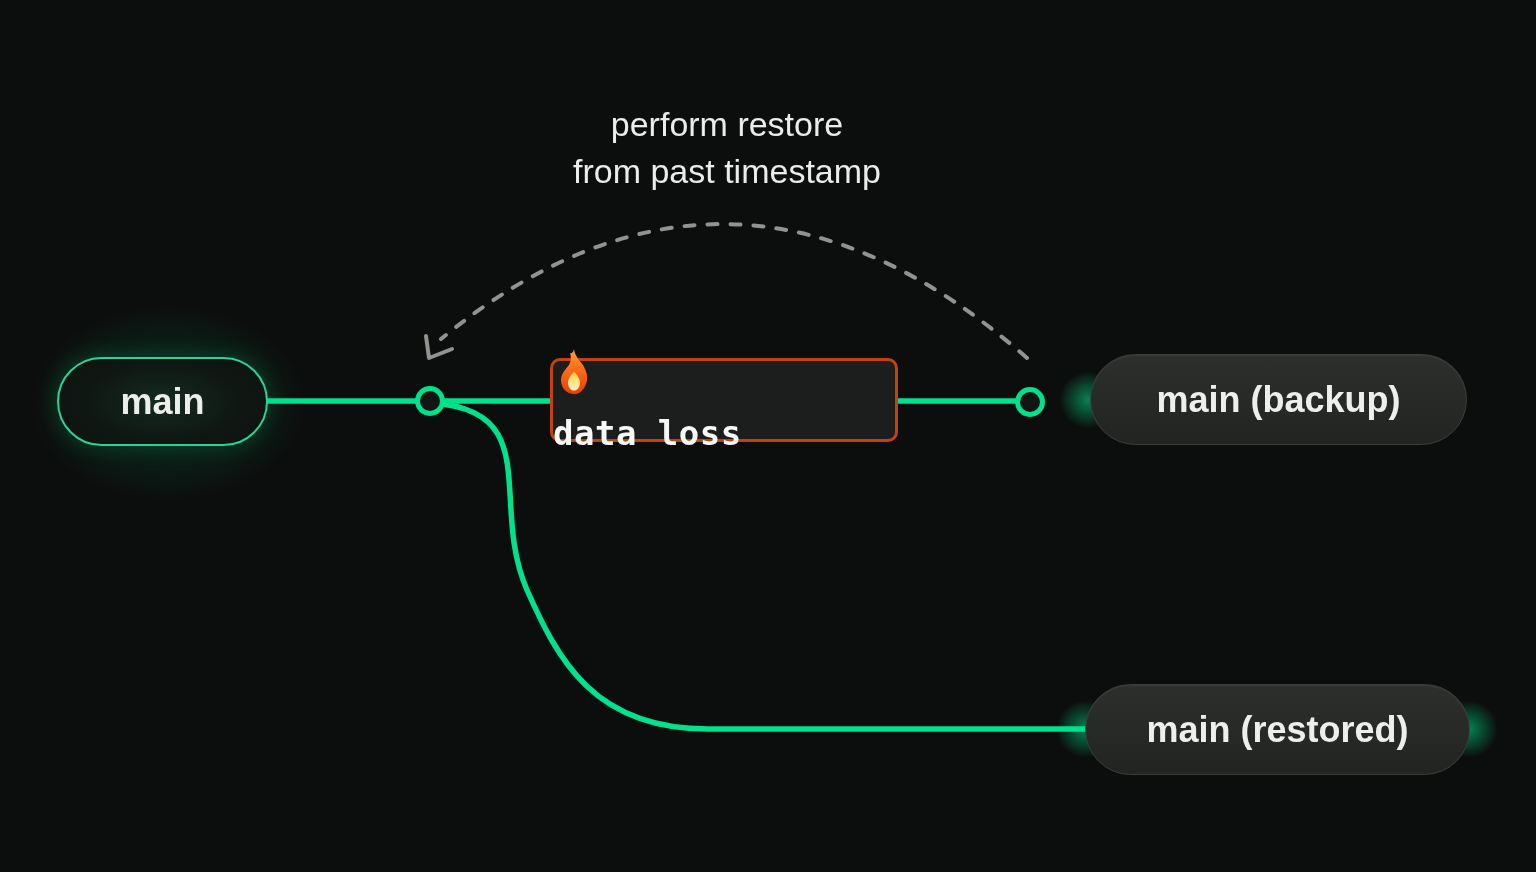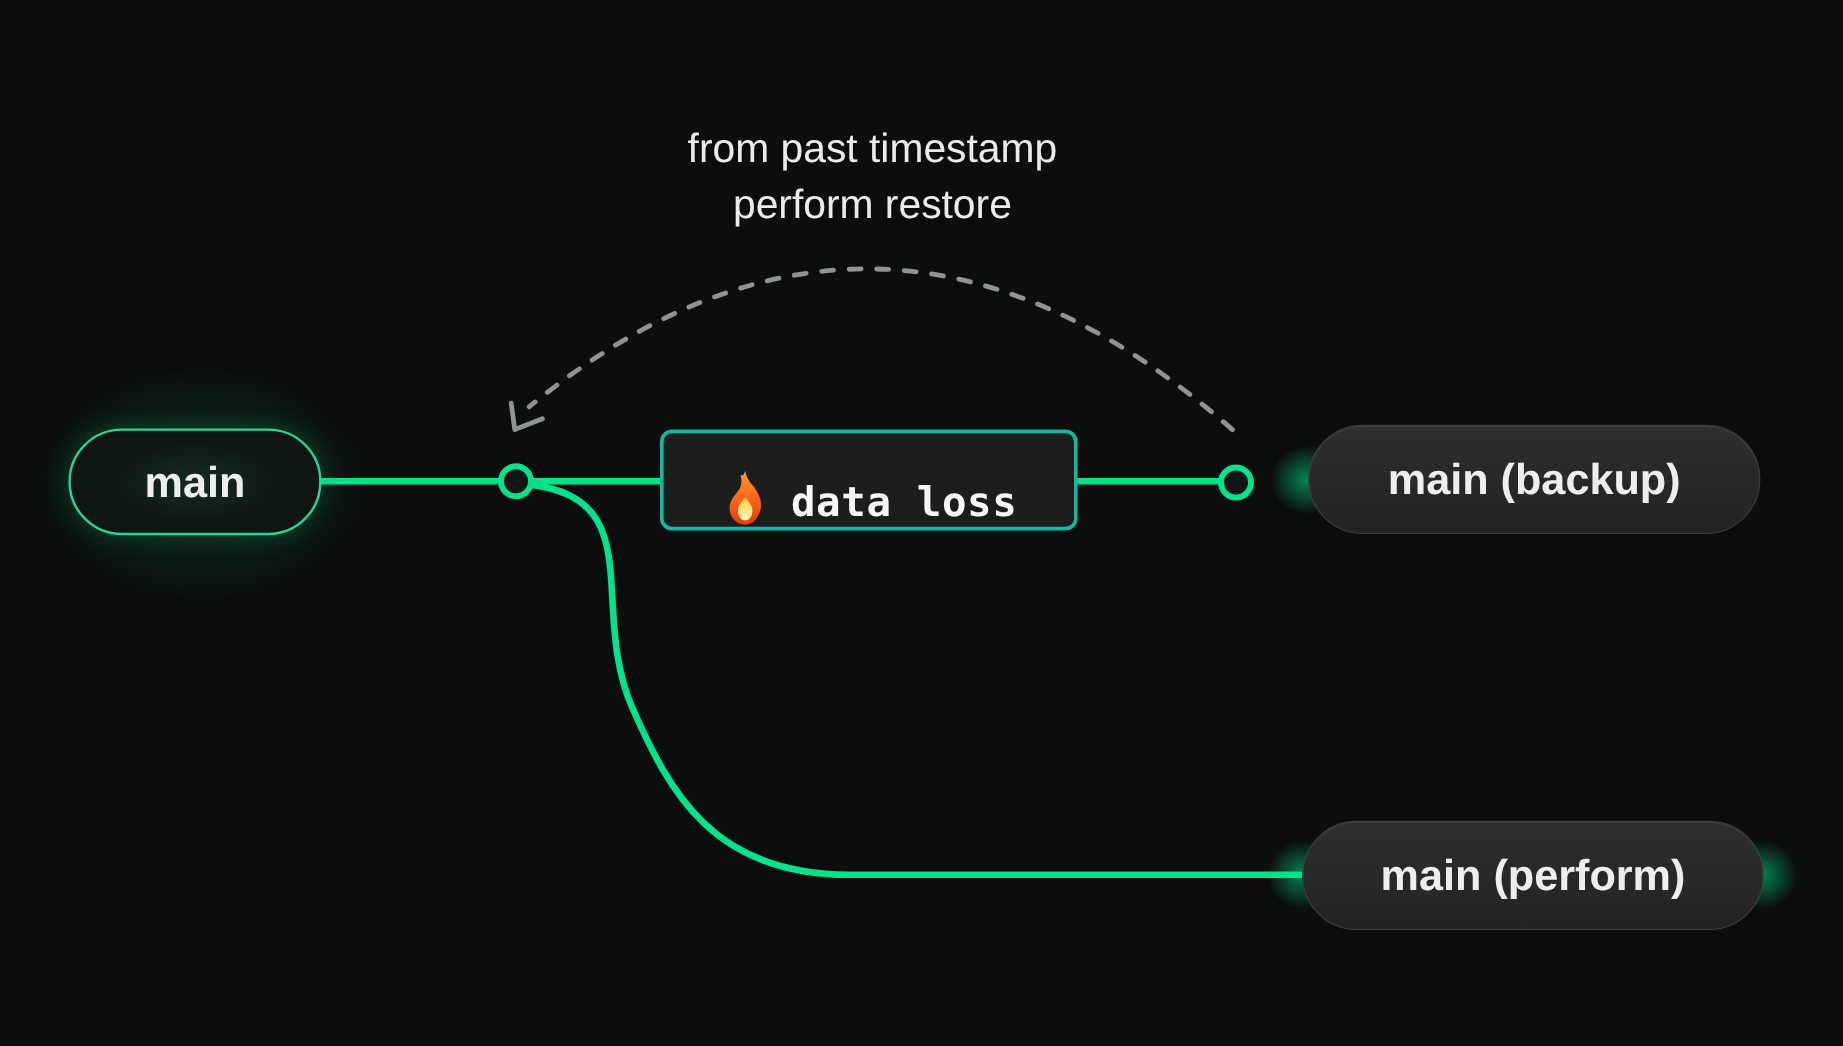--- a/index.html
+++ b/index.html
@@ -43,23 +43,23 @@
     background:radial-gradient(ellipse 62% 75% at 50% 50%, #152b21 0%, #0f1713 60%, #0d1210 100%);
     border:2px solid #2bd492;
     box-shadow:0 0 22px rgba(0,225,140,0.22);
   }
   #pill-backup{left:1090px;top:354px;width:377px;height:91px;}
   #pill-restored{left:1085px;top:684px;width:385px;height:91px;}
   #event-box{
     position:absolute;left:550px;top:358px;width:348px;height:84px;
     box-sizing:border-box;
     background:#1b1e1c;
-    border:3px solid #14b8a6;
+    border:3px solid #c2410c;
     border-radius:10px;
-    display:flex;align-items:flex-end;justify-content:center;gap:17px;
+    display:flex;align-items:flex-start;justify-content:center;gap:17px;flex-direction:column;
   }
   #event-label{
     font-family:"DejaVu Sans Mono","Liberation Mono",monospace;
     font-weight:700;font-size:34px;color:#f7f8f6;letter-spacing:0.5px;
     white-space:nowrap;
   }
   #annotation{
     position:absolute;left:727px;top:101px;
     transform:translateX(-50%);
     text-align:center;
@@ -86,22 +86,22 @@
 
     <path d="M1027 358 Q733 100 441 339" fill="none" stroke="#8f948f" stroke-width="4" stroke-dasharray="10 13" stroke-linecap="round"></path>
 
     <polyline points="426,336 429,358 452,349" fill="none" stroke="#8f948f" stroke-width="4" stroke-linecap="round" stroke-linejoin="round"></polyline>
 
     <circle cx="430" cy="401" r="12.5" fill="#121513" stroke="#00e18c" stroke-width="5"></circle>
     <circle cx="1030" cy="402" r="12.5" fill="#121513" stroke="#00e18c" stroke-width="5"></circle>
   </svg>
 
   <div id="annotation">
+    <div>perform restore</div>
     <div>from past timestamp</div>
-    <div>perform restore</div>
   </div>
 
   <div class="pill" id="pill-main">
     <span>main</span>
   </div>
 
   <div id="event-box">
     <svg class="fire" viewBox="0 0 32 40">
       <defs>
         <linearGradient id="fOuter" x1="0" y1="0" x2="0" y2="1">
@@ -118,16 +118,16 @@
       <path d="M16 19.5c2.6 3.2 5 5.6 5 9.3 0 3.9-2.2 6.7-5 6.7s-5-2.8-5-6.7c0-3.7 2.4-6.1 5-9.3z" fill="url(#fInner)"></path>
     </svg>
     <span id="event-label">data loss</span>
   </div>
 
   <div class="pill pill-gray" id="pill-backup">
     <span>main (backup)</span>
   </div>
 
   <div class="pill pill-gray" id="pill-restored">
-    <span>main (perform)</span>
+    <span>main (restored)</span>
   </div>
 
 </div>
 
 </body></html>

